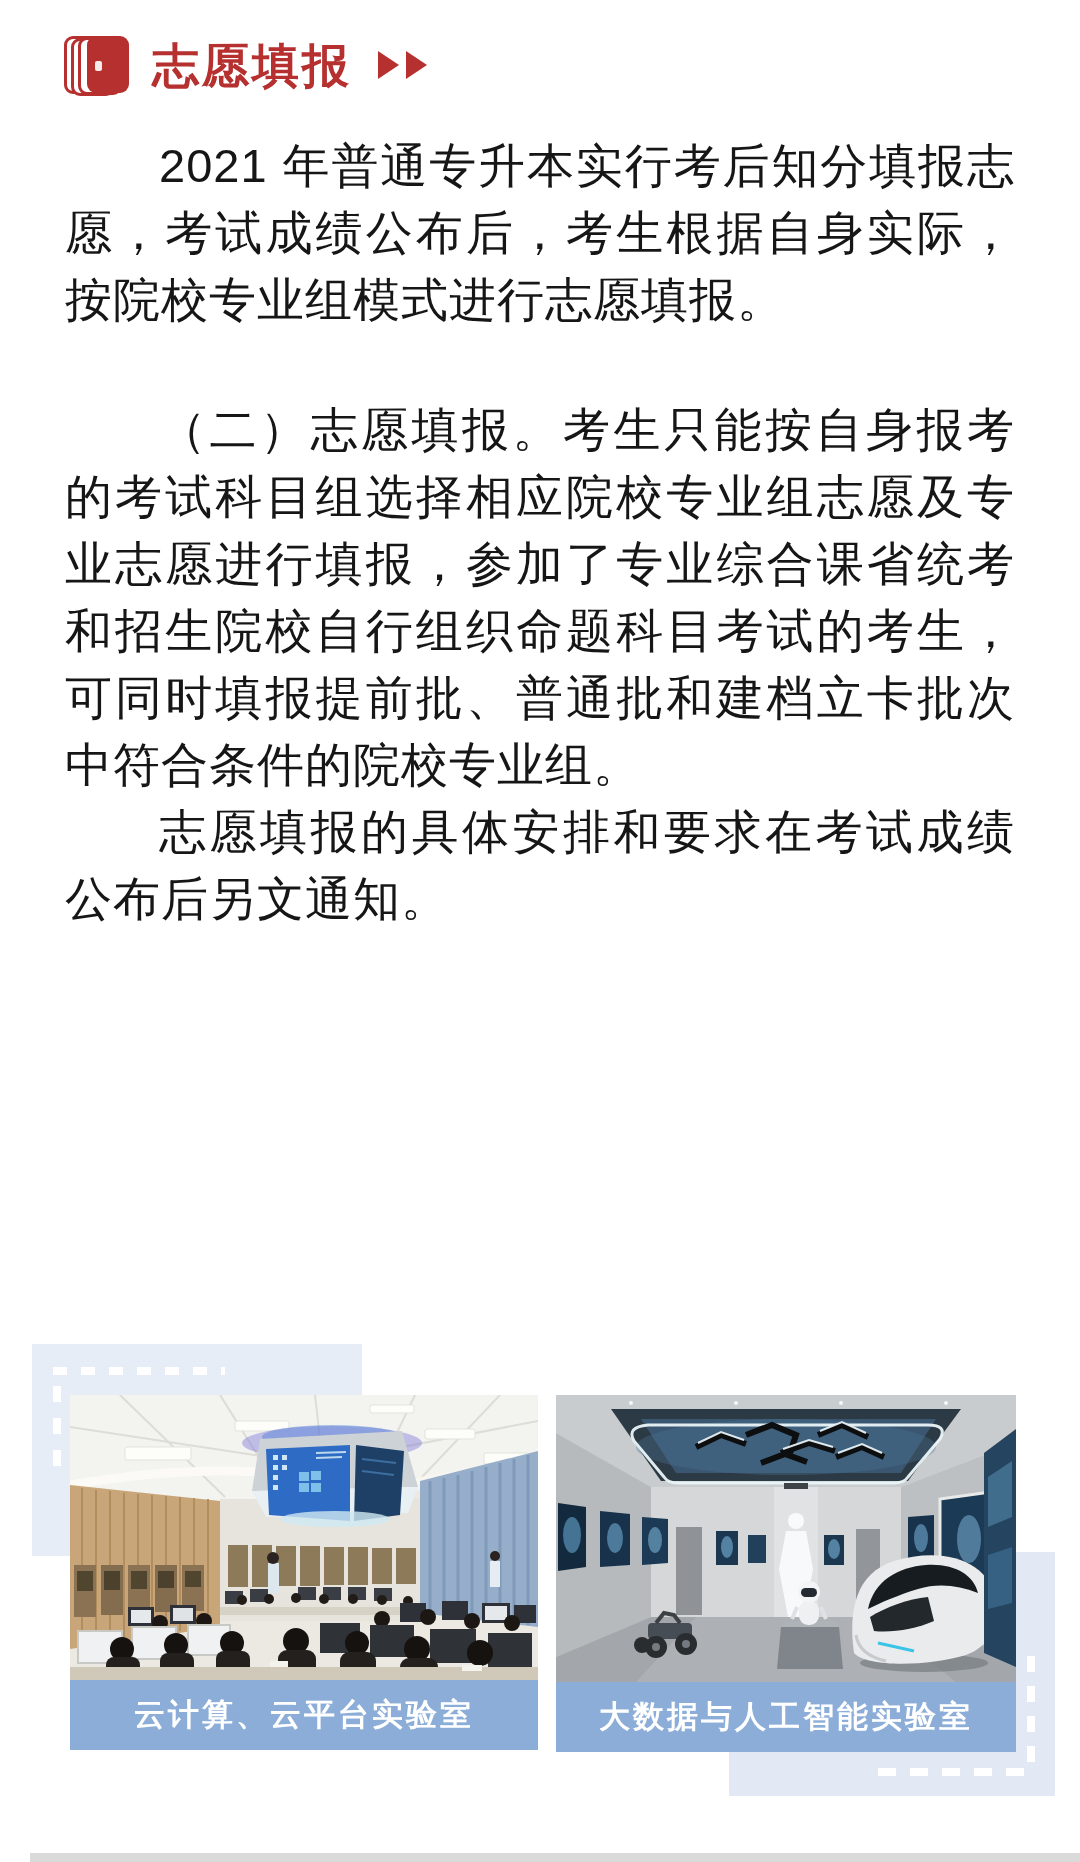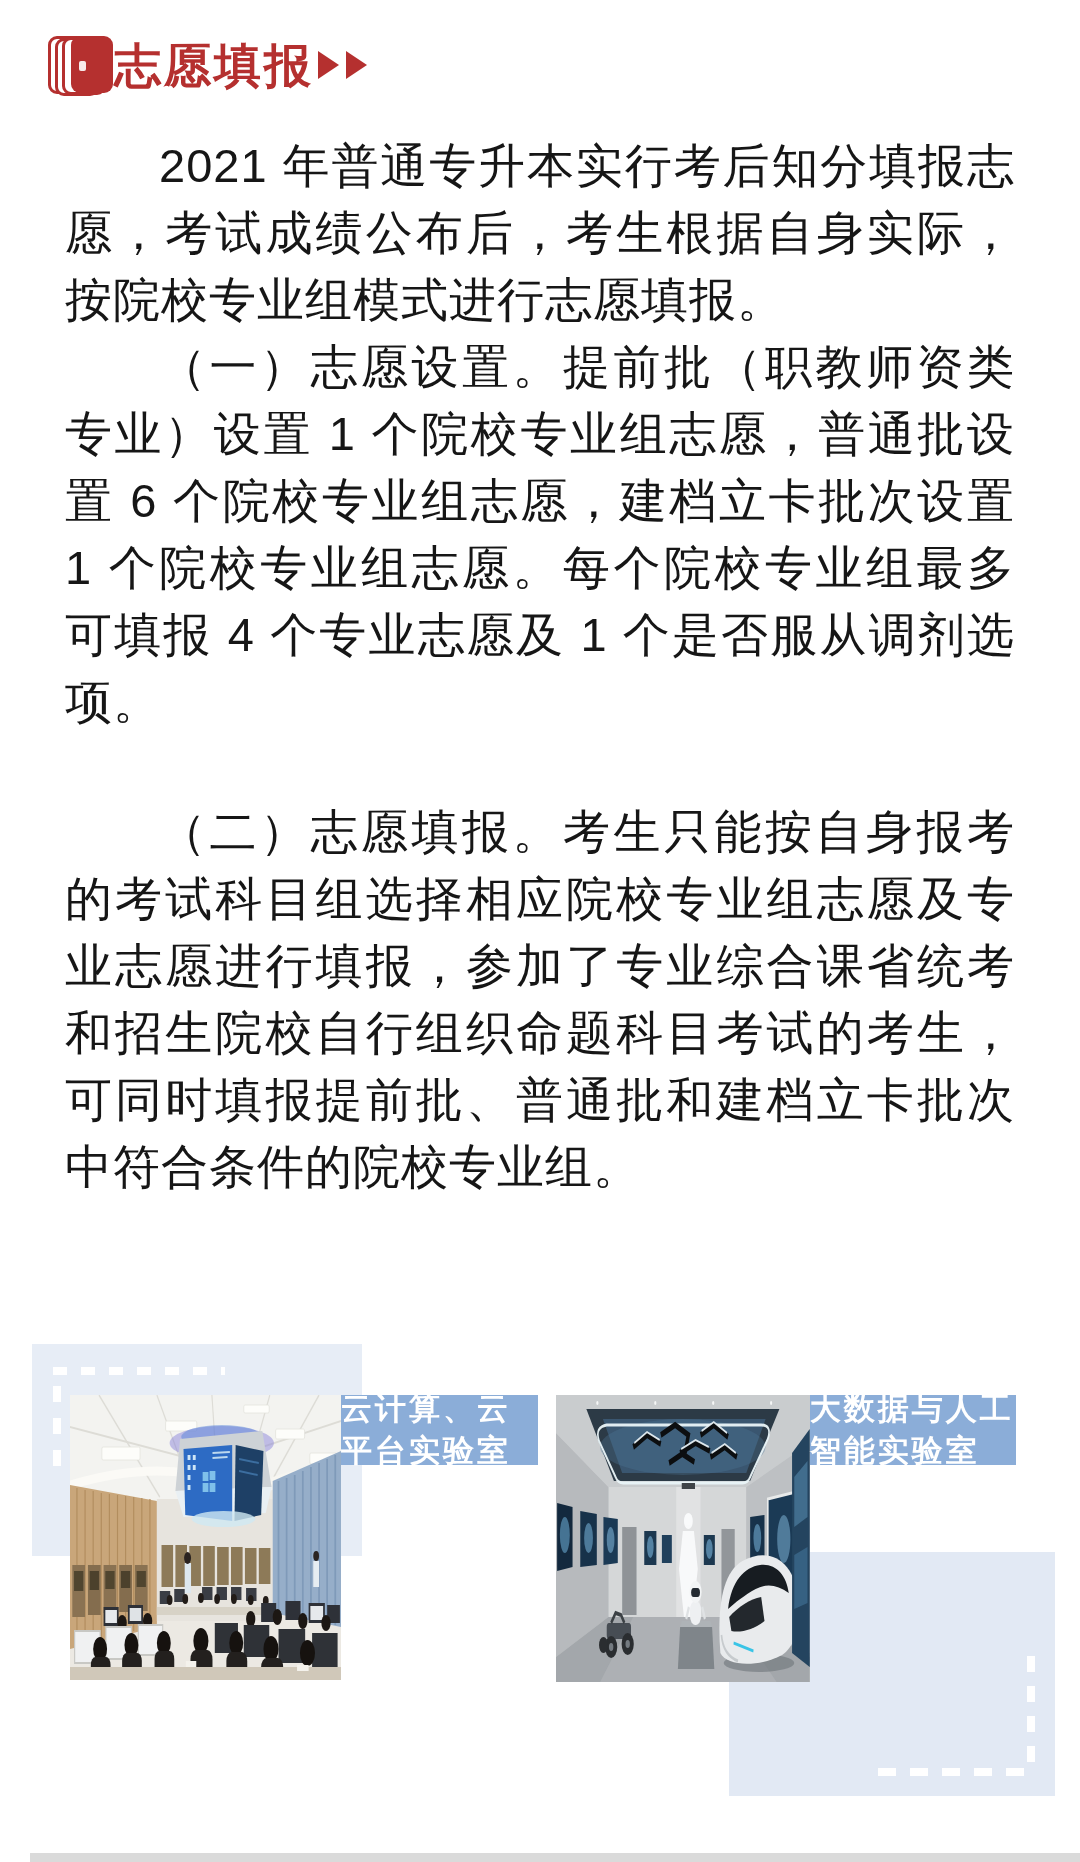--- a/index.html
+++ b/index.html
@@ -4,21 +4,21 @@
 <style>
   html,body{margin:0;padding:0;}
   body{
     width:1080px;height:1862px;position:relative;overflow:hidden;
     background:#ffffff;
     font-family:"Liberation Sans", sans-serif;
   }
   .abs{position:absolute;}
 
   
-  .header{left:48px;top:36px;display:flex;align-items:center;}
+  .header{left:64px;top:36px;display:flex;align-items:center;gap:22px;}
   .icon-stack{position:relative;width:66px;height:58px;flex:0 0 auto;}
   .sheet{position:absolute;width:38px;height:52px;border:3px solid #b5302f;border-radius:9px;background:#fff;}
   .sheet.s1{left:0;top:3;}
   .sheet.s2{left:7px;top:2px;}
   .sheet.s3{left:14px;top:1px;}
   .sheet.solid{left:23px;top:0;width:42px;height:57px;background:#b5302f;border:none;}
   .notch{position:absolute;left:31px;top:25px;width:7px;height:10px;background:#fff;border-radius:2px;opacity:.9;}
   .page-title{font-size:47px;font-weight:bold;color:#b5302f;letter-spacing:3px;line-height:1;}
   .arrows{display:flex;gap:7px;margin-left:4px;}
   .tri{width:0;height:0;border-left:21px solid #b5302f;border-top:14px solid transparent;border-bottom:14px solid transparent;}
@@ -38,21 +38,21 @@
   .dash-h-tl{left:53px;top:1367px;width:172px;height:8px;
     background:repeating-linear-gradient(90deg,#ffffff 0 14px,rgba(0,0,0,0) 14px 28px);}
   .dash-v-tl{left:53px;top:1386px;width:8px;height:86px;
     background:repeating-linear-gradient(180deg,#ffffff 0 16px,rgba(0,0,0,0) 16px 32px);}
   .dash-v-br{left:1027px;top:1656px;width:8px;height:116px;
     background:repeating-linear-gradient(180deg,#ffffff 0 16px,rgba(0,0,0,0) 16px 30px);}
   .dash-h-br{left:878px;top:1768px;width:158px;height:8px;
     background:repeating-linear-gradient(90deg,#ffffff 0 18px,rgba(0,0,0,0) 18px 32px);}
 
   
-  .col{display:flex;flex-direction:row;}
+  .col{display:flex;flex-direction:column;}
   .col-left{left:70px;top:1395px;width:468px;}
   .col-right{left:556px;top:1395px;width:460px;}
   .photo{width:100%;height:285px;display:block;background:#cfd2d4;}
   .col-right .photo{height:287px;}
   .caption{
     height:70px;background:#8badd8;color:#ffffff;
     display:flex;align-items:center;justify-content:center;
     font-size:31px;font-weight:bold;letter-spacing:3px;
   }
   .bottom-strip{left:30px;top:1853px;width:1050px;height:9px;background:#dadada;}
@@ -70,22 +70,22 @@
   </div>
   <div class="page-title">志愿填报</div>
   <div class="arrows">
     <div class="tri"></div>
       <div class="tri"></div>
   </div>
 </div>
 
 <div class="abs article">
   <p>2021 年普通专升本实行考后知分填报志愿，考试成绩公布后，考生根据自身实际，按院校专业组模式进行志愿填报。</p>
-  <p>（一）志愿设置。提前批（职教师资类专业）设置 1 个院校专业组志愿，普通批设置 6 个院校专业组志愿，建档立卡批次设置 1 个院校专业组志愿。每个院校专业组最多可填报 4 个专业志愿及 1 个是否服从调剂选项。</p>
   <p class="gap">（二）志愿填报。考生只能按自身报考的考试科目组选择相应院校专业组志愿及专业志愿进行填报，参加了专业综合课省统考和招生院校自行组织命题科目考试的考生，可同时填报提前批、普通批和建档立卡批次中符合条件的院校专业组。</p>
+  <p>志愿填报的具体安排和要求在考试成绩公布后另文通知。</p>
 </div>
 
 <div class="abs deco-rect-tl"></div>
 <div class="abs deco-rect-br"></div>
 <div class="abs dash dash-h-tl"></div>
 <div class="abs dash dash-v-tl"></div>
 <div class="abs dash dash-v-br"></div>
 <div class="abs dash dash-h-br"></div>
 
 <div class="abs col col-left">

